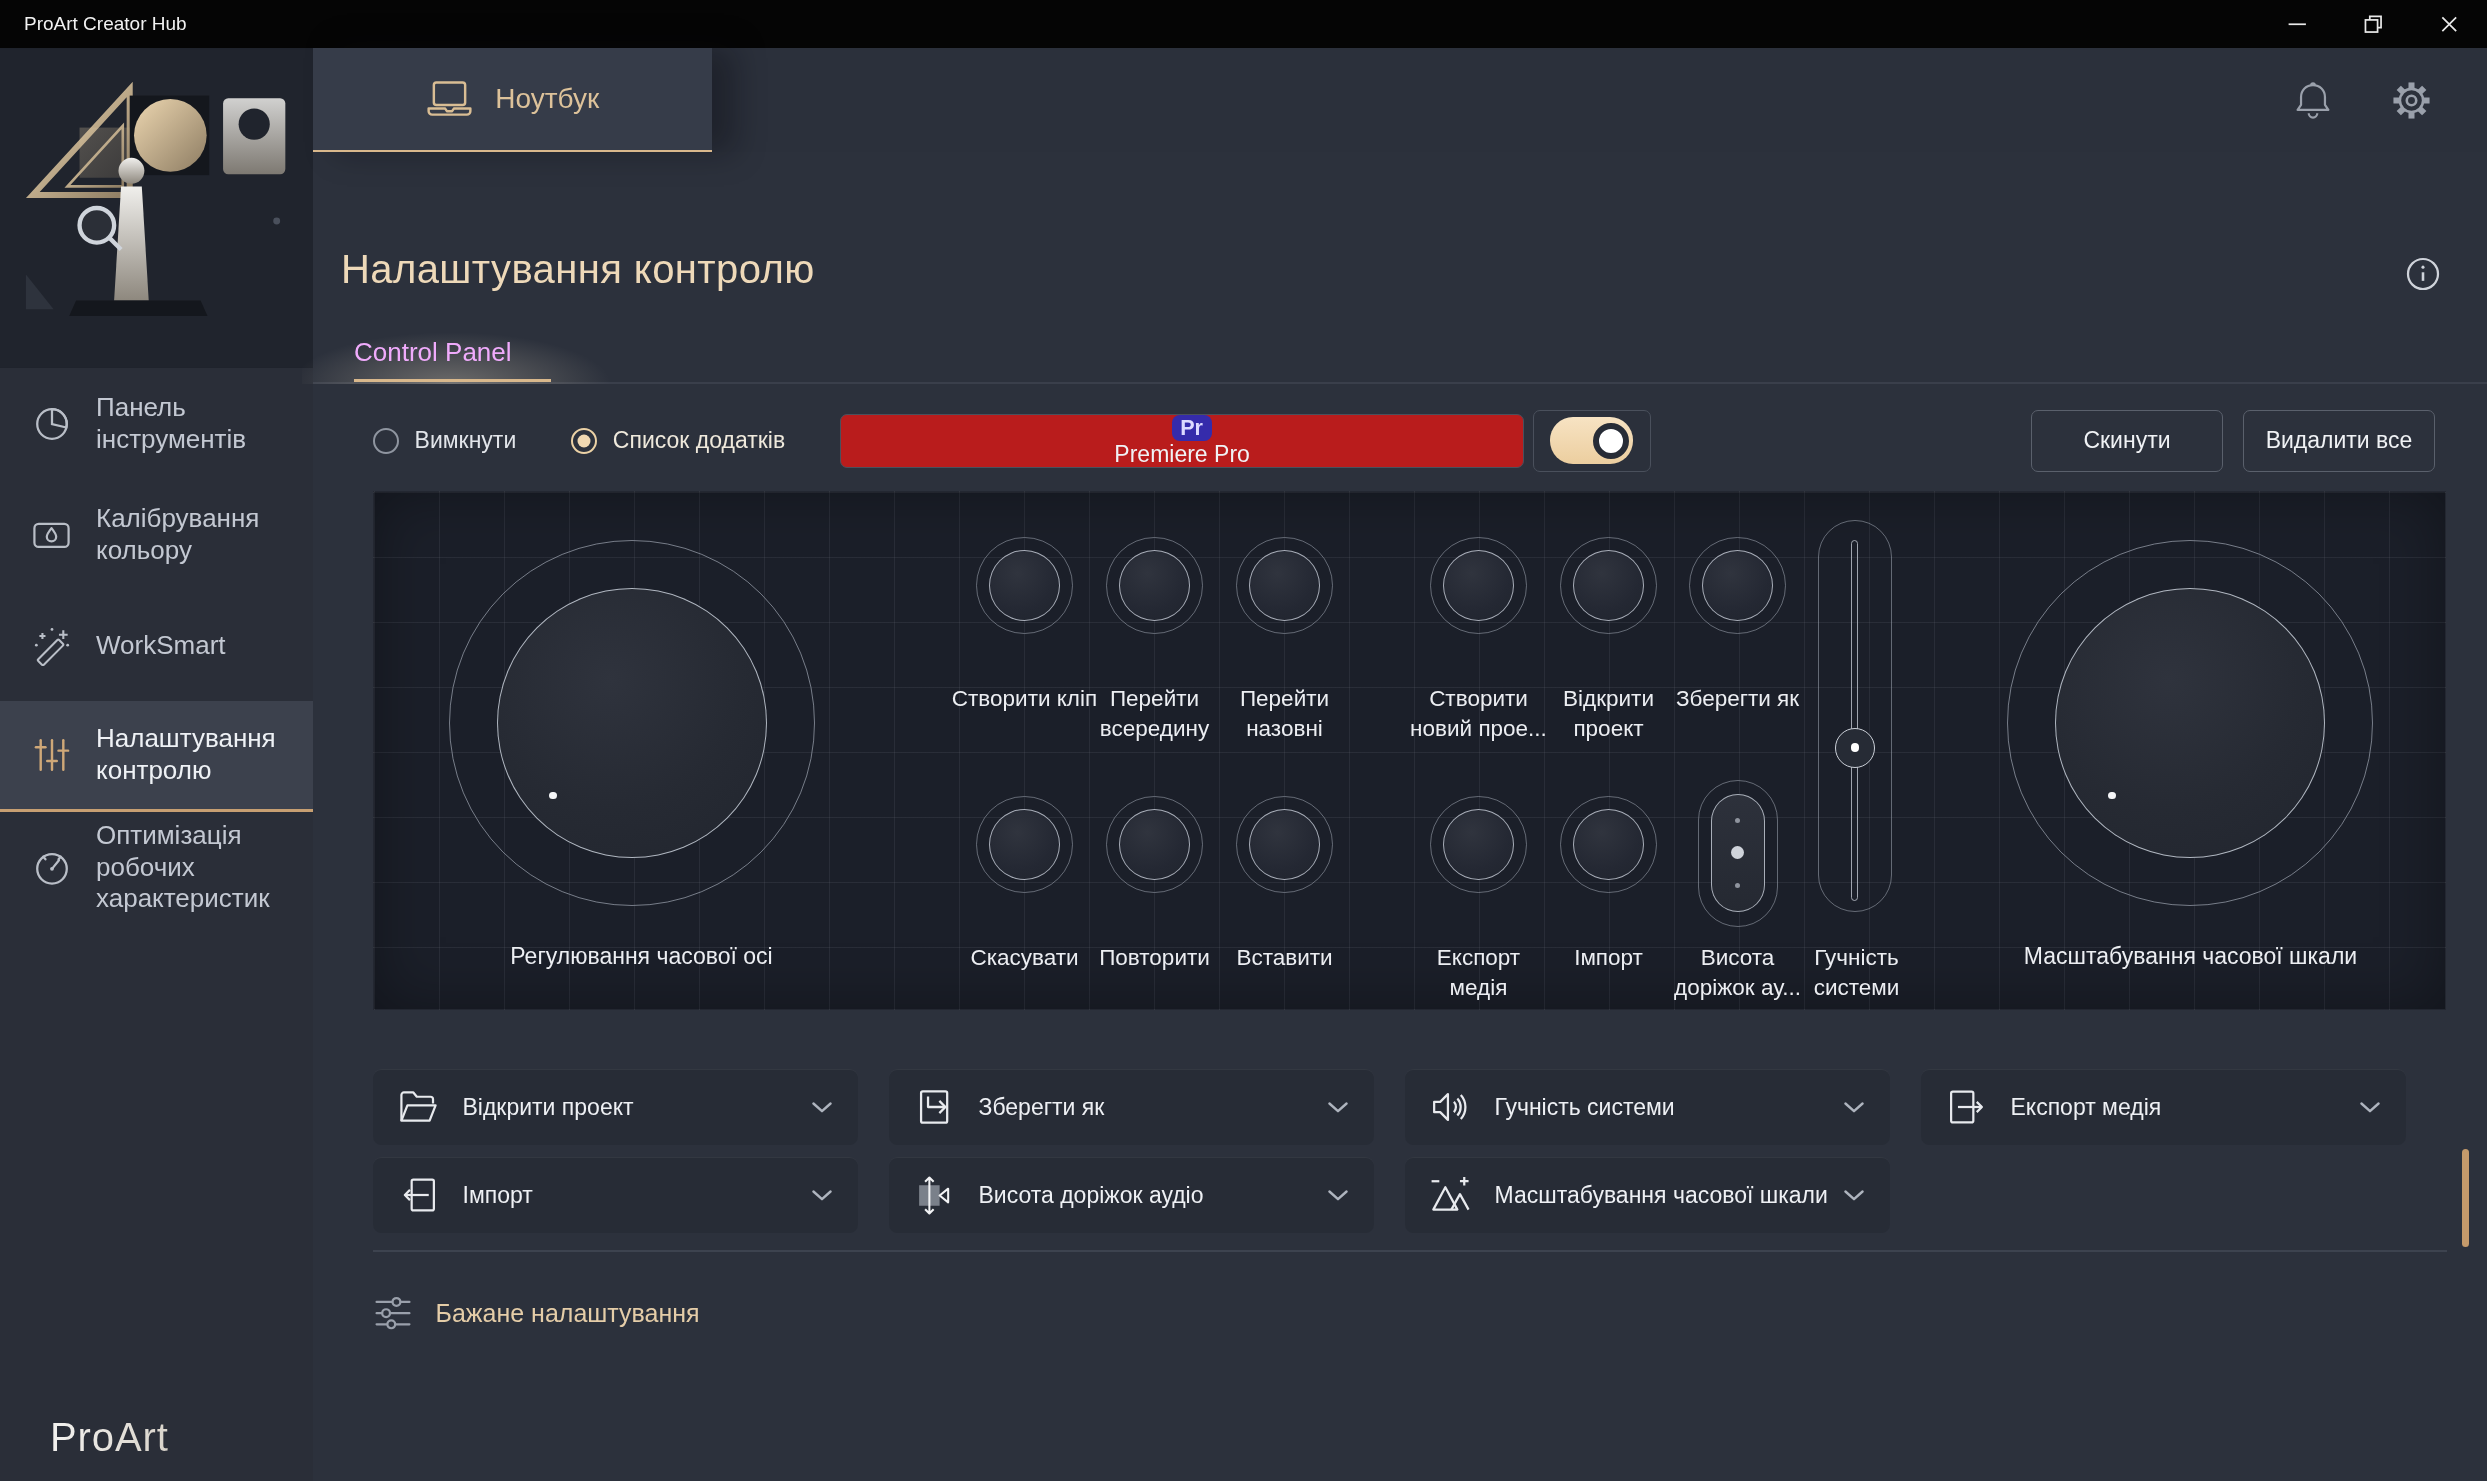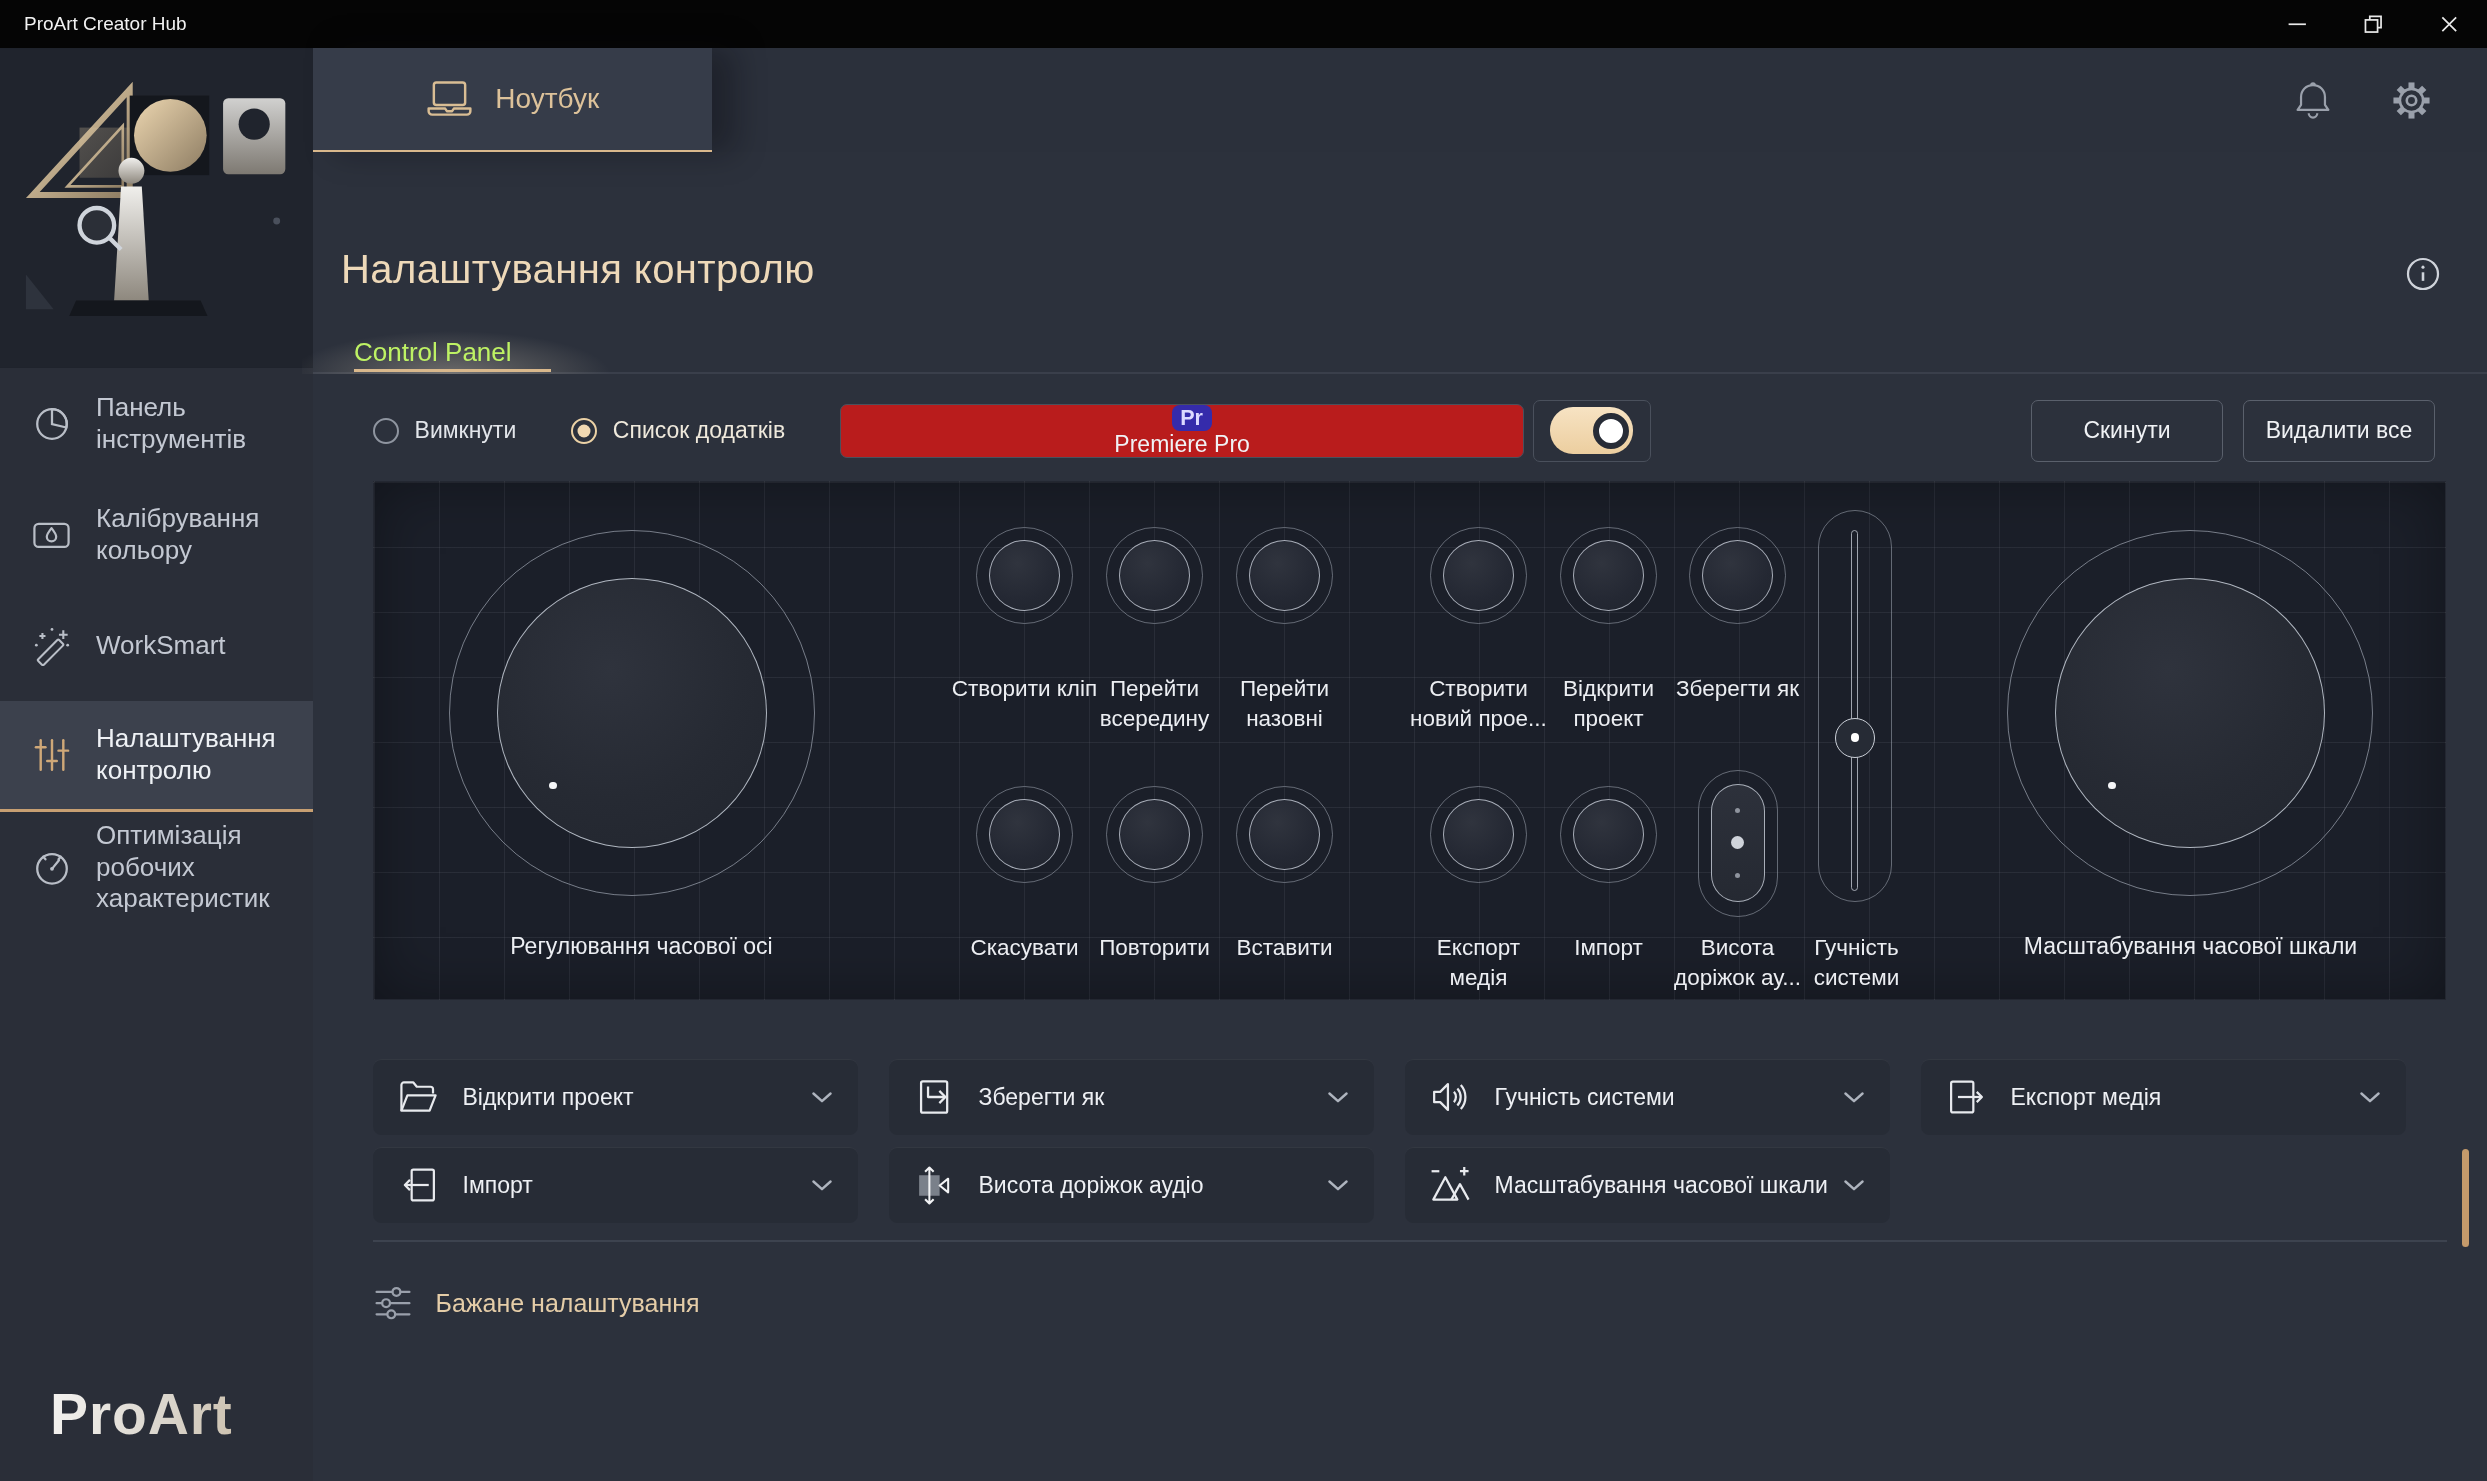--- a/index.html
+++ b/index.html
@@ -15,42 +15,42 @@
 
   
   .app{display:flex;height:1434px;}
   .sidebar{width:313px;background:#2a2e38;display:flex;flex-direction:column;flex-shrink:0;}
   .logo-art{height:320px;background:#20242d;overflow:hidden;}
   .menu{display:flex;flex-direction:column;}
   .menu-item{height:111px;display:flex;align-items:center;padding:0 15.6px 0 28px;gap:21px;
              font-size:26px;color:#c3c8d2;line-height:1.22;}
   .menu-item .mi-icon{width:47px;flex-shrink:0;display:flex;justify-content:center;}
   .menu-item.active{background:#3c414d;border-bottom:3.5px solid #c79f72;color:#eef1f5;}
-  .wordmark{margin:auto 0 35px 50px;font-size:57px;font-weight:bold;letter-spacing:0.9px;
+  .wordmark{margin:auto 0 22px 50px;font-size:40px;font-weight:normal;letter-spacing:0.9px;
             background:linear-gradient(100deg,#f4f3f1 0%,#d9d4cb 45%,#c0ae92 100%);
             -webkit-background-clip:text;background-clip:text;color:transparent;}
 
   .main{flex:1;display:flex;flex-direction:column;background:#2c313c;}
 
   
   .header{height:104px;display:flex;align-items:center;background:#2b303b;}
   .device-tab{width:399px;height:104px;background:#363c49;border-bottom:2.6px solid #d9b88c;
               display:flex;align-items:center;justify-content:center;gap:22.5px;
               font-size:28px;color:#ddc29a;box-shadow:22.5px 0 29px rgba(8,10,14,.35);}
   .header-icons{margin-left:auto;display:flex;align-items:center;gap:57px;padding-right:54px;}
 
   
   .title-row{margin:95px 46px 0 28px;display:flex;justify-content:space-between;align-items:flex-start;}
   .page-title{font-size:40px;font-weight:300;color:#eed9b9;letter-spacing:0.4px;}
   .info-btn{margin-top:8.6px;}
 
   
   .tabs-row{margin-top:45px;position:relative;}
-  .tab-cp{display:inline-block;margin-left:41px;font-size:26px;color:#bef264;
-          padding-bottom:4px;position:relative;}
+  .tab-cp{display:inline-block;margin-left:41px;font-size:26px;color:#f0abfc;
+          padding-bottom:14px;position:relative;}
   .tab-cp::before{content:"";position:absolute;left:-52px;right:-121px;top:-12px;bottom:-1.7px;
           background:radial-gradient(ellipse at 45% 100%, rgba(255,240,212,.30), transparent 62%);}
   .tab-cp::after{content:"";position:absolute;left:0;bottom:0;width:197px;height:2.6px;background:#d9b88c;}
   .tab-label{position:relative;z-index:2;}
   .tabs-divider{height:1.7px;background:#3a3f4b;}
 
   
   .toolbar{margin:26px 52px 0 60px;height:62px;display:flex;align-items:center;}
   .radio{display:flex;align-items:center;gap:15.6px;font-size:23px;color:#e2e5ea;}
   .radio-circle{width:26px;height:26px;border-radius:50%;border:2.6px solid #8f95a0;position:relative;flex-shrink:0;}

